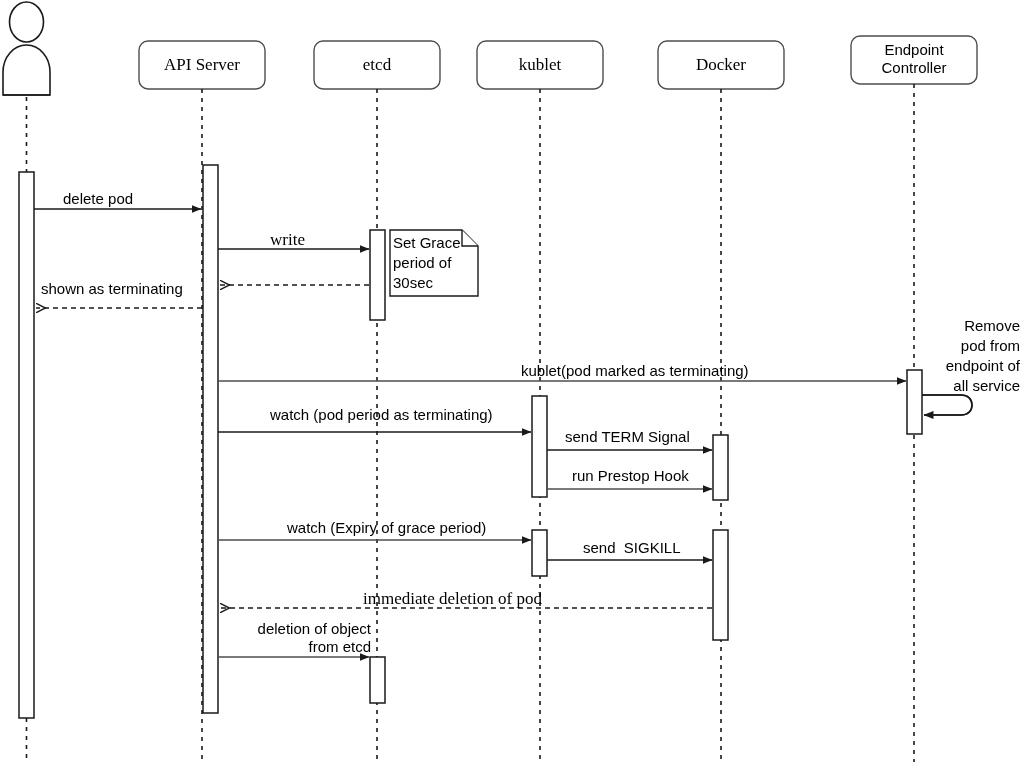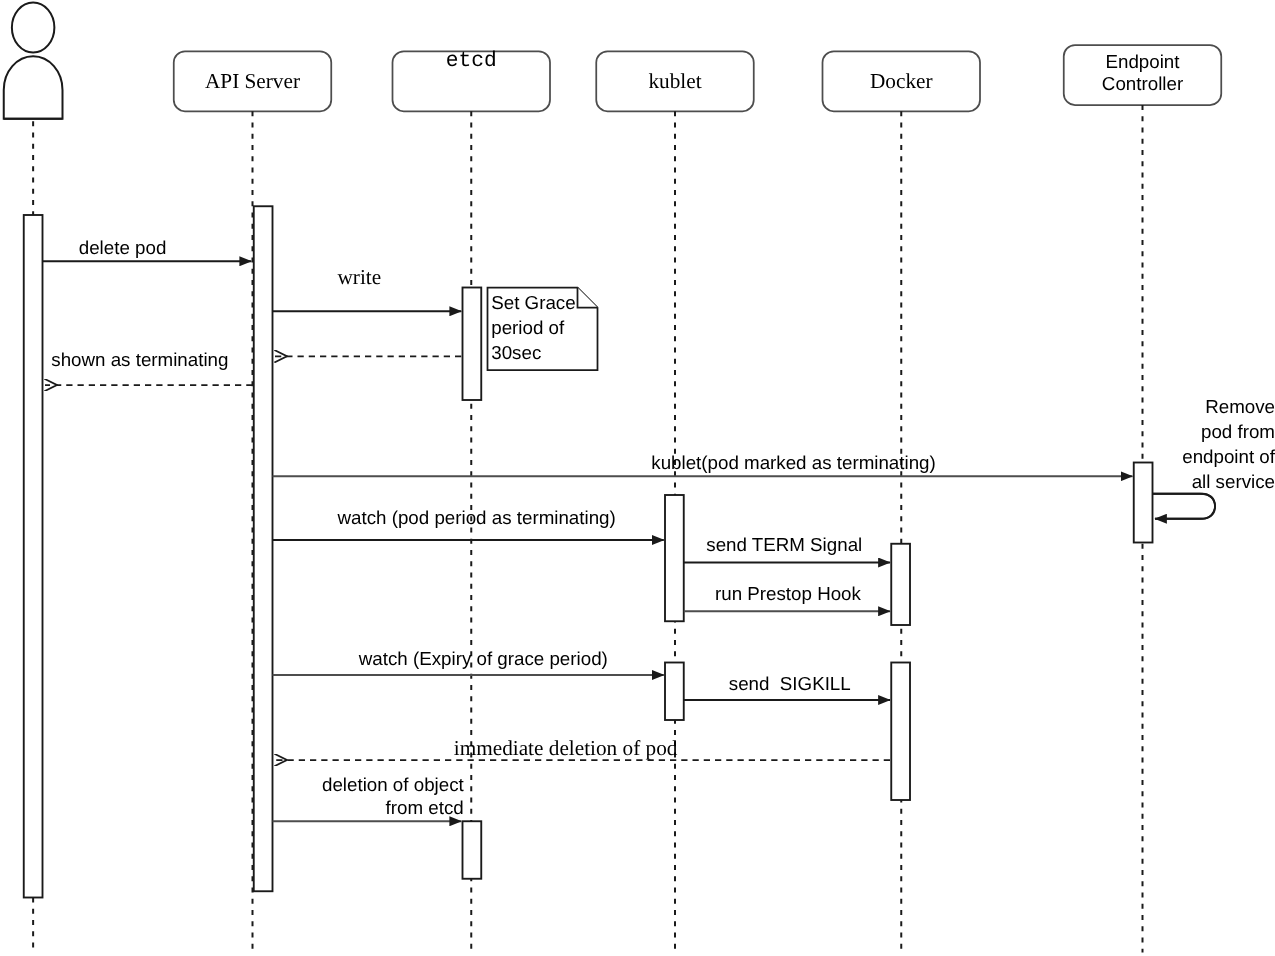--- a/index.html
+++ b/index.html
@@ -124,29 +124,29 @@
 
     <line x1="218" y1="657" x2="369" y2="657" stroke="#4d4d4d" stroke-width="1.5" marker-end="url(#solidArrow)"></line>
 
     <g>
       <path d="M390,230 L462,230 L478,246 L478,296 L390,296 Z" fill="#ffffff" stroke="#1a1a1a" stroke-width="1.4"></path>
       <path d="M462,230 L462,246 L478,246" fill="#ffffff" stroke="#1a1a1a" stroke-width="1.4"></path>
     </g>
   </svg>
 
   <div class="lbl head-label serif" style="left:139px; top:55px;">API Server</div>
-  <div class="lbl head-label serif" style="left:314px; top:40px;font-family:Liberation Mono, monospace;">etcd</div>
+  <div class="lbl head-label serif" style="left:314px; top:55px;">etcd</div>
   <div class="lbl head-label serif" style="left:477px; top:55px;">kublet</div>
   <div class="lbl head-label serif" style="left:658px; top:55px;">Docker</div>
   <div class="lbl head-label sans" style="left:851px; top:41px; font-size:15px;">Endpoint</div>
   <div class="lbl head-label sans" style="left:851px; top:59px; font-size:15px;">Controller</div>
 
   <div class="lbl msg-label sans" style="left:63px; top:190px;">delete pod</div>
 
-  <div class="lbl msg-label serif" style="left:270px; top:212px; font-size:17px;">write</div>
+  <div class="lbl msg-label serif" style="left:270px; top:230px; font-size:17px;">write</div>
 
   <div class="lbl msg-label sans" style="left:41px; top:280px;">shown as terminating</div>
 
   <div class="lbl msg-label sans" style="left:521px; top:362px;">kublet(pod marked as terminating)</div>
 
   <div class="lbl msg-label sans ctr" style="left:932px; top:316px; width:88px; line-height:1.28;">Remove</div>
   <div class="lbl msg-label sans ctr" style="left:932px; top:336px; width:88px; line-height:1.28;">pod from</div>
   <div class="lbl msg-label sans ctr" style="left:932px; top:356px; width:88px; line-height:1.28;">endpoint of</div>
   <div class="lbl msg-label sans ctr" style="left:932px; top:376px; width:88px; line-height:1.28;">all service</div>
 

